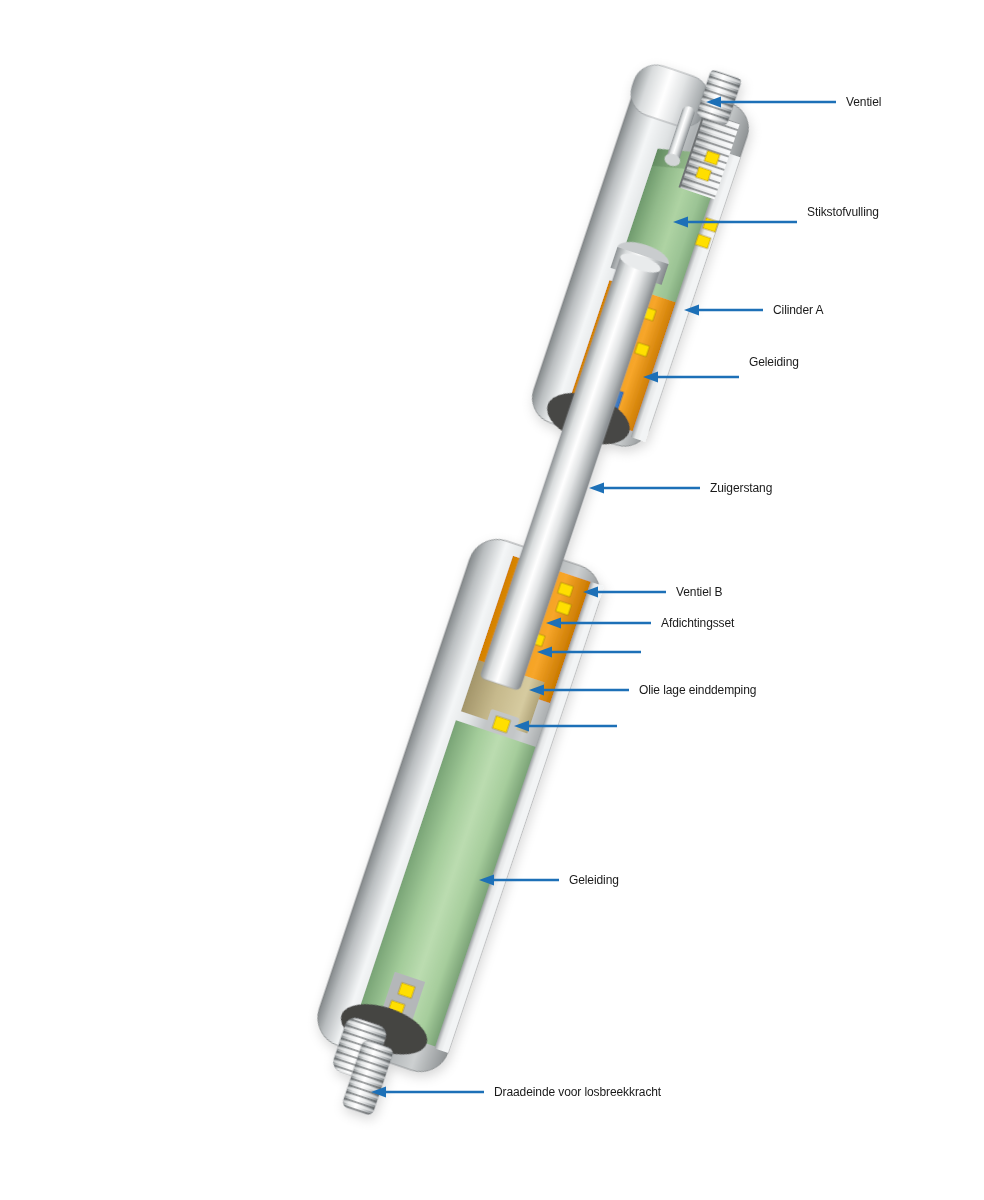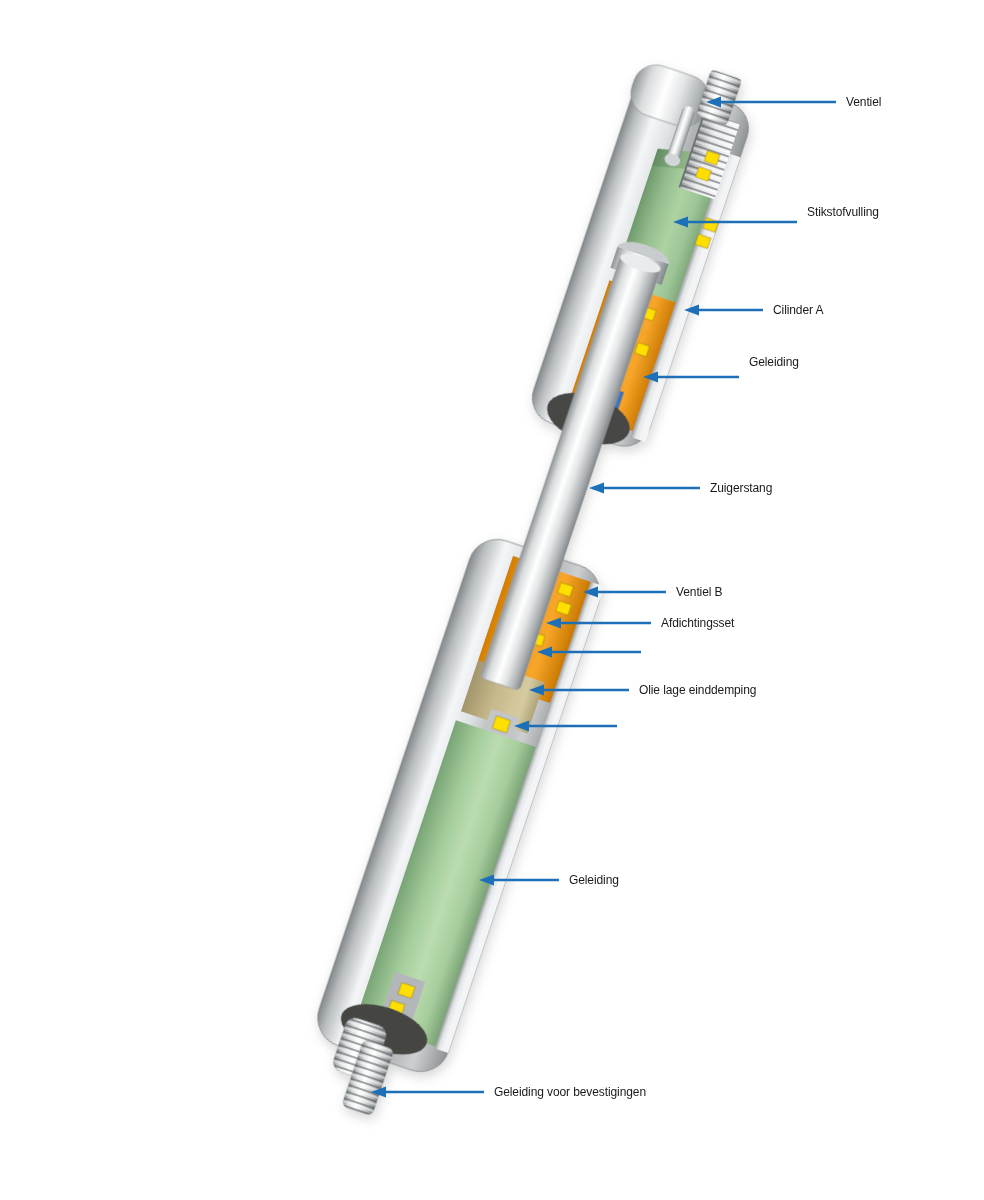--- a/index.html
+++ b/index.html
@@ -206,14 +206,14 @@
 
   <div class="label" style="left:846px;top:102px">Ventiel</div>
   <div class="label" style="left:807px;top:212px">Stikstofvulling</div>
   <div class="label" style="left:773px;top:310px">Cilinder A</div>
   <div class="label" style="left:749px;top:362px">Geleiding</div>
   <div class="label" style="left:710px;top:488px">Zuigerstang</div>
   <div class="label" style="left:676px;top:592px">Ventiel B</div>
   <div class="label" style="left:661px;top:623px">Afdichtingsset</div>
   <div class="label" style="left:639px;top:690px">Olie lage einddemping</div>
   <div class="label" style="left:569px;top:880px">Geleiding</div>
-  <div class="label" style="left:494px;top:1092px">Geleiding voor bevestigingen</div>
+  <div class="label" style="left:494px;top:1092px">Draadeinde voor losbreekkracht</div>
 </div>
 
 </body></html>

